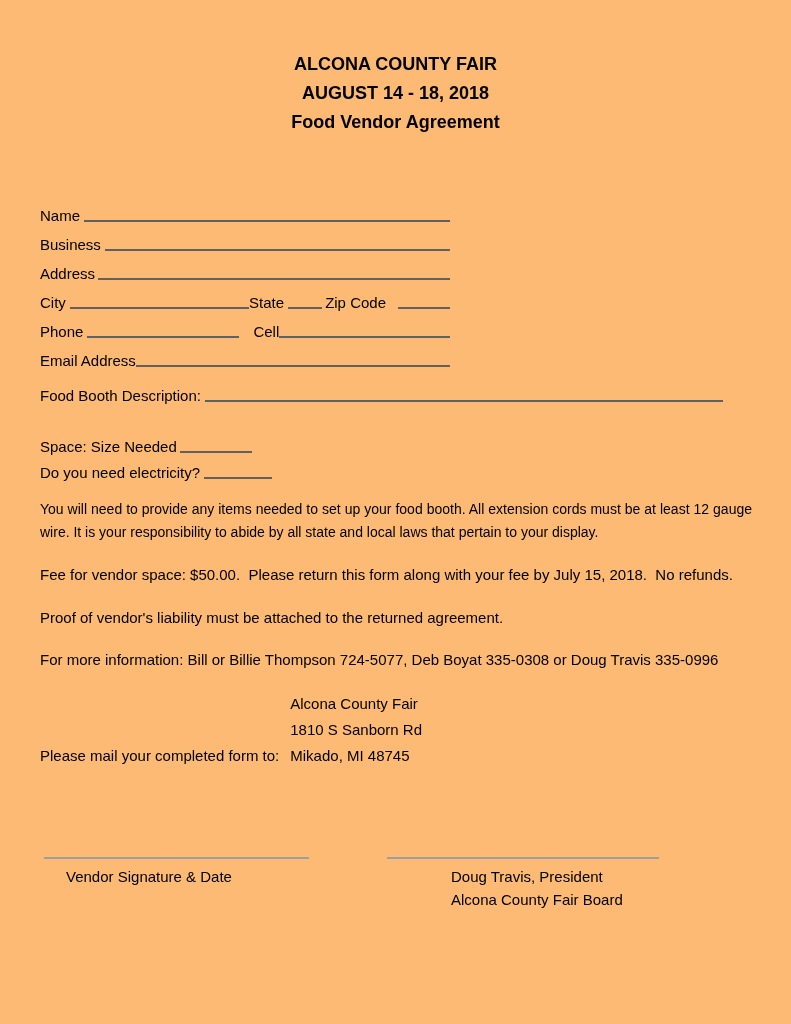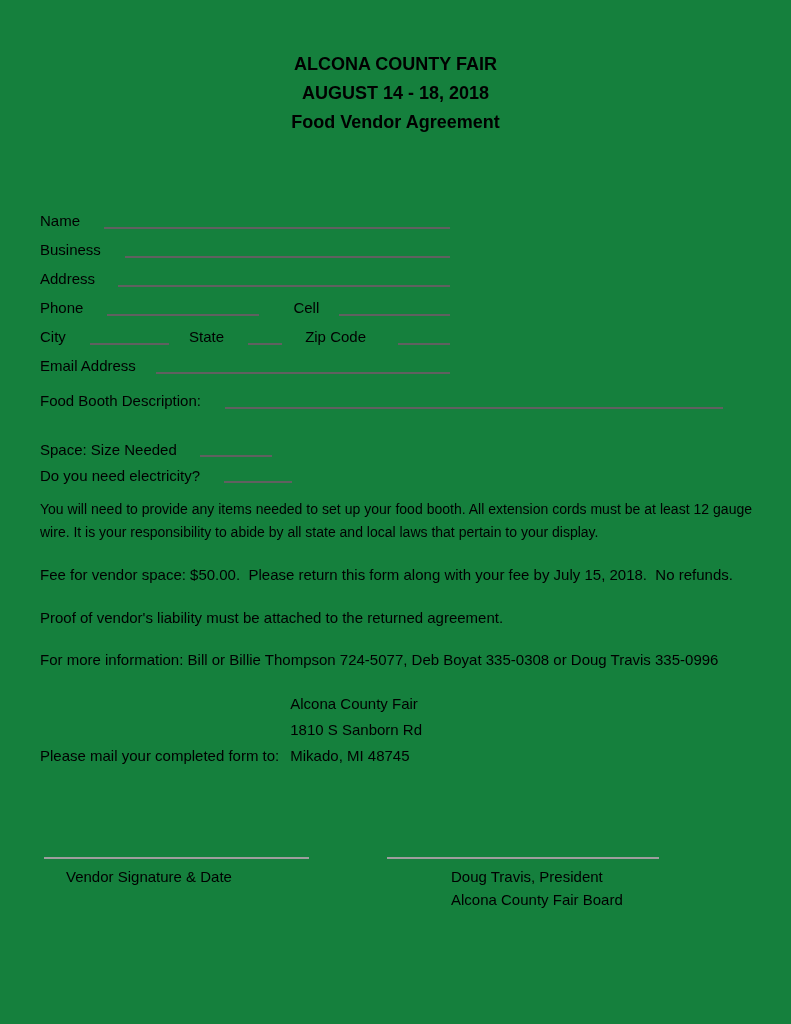--- a/index.html
+++ b/index.html
@@ -3,37 +3,37 @@
 <meta charset="utf-8">
 <style>
   * { margin: 0; padding: 0; box-sizing: border-box; }
   html, body { background: #e8e8e8; }
   body { font-family: "Liberation Sans", "DejaVu Sans", sans-serif; }
   .page {
     position: relative;
     width: 791px;
     height: 1024px;
     margin: 0 auto;
-    background: #15803d;
+    background: #fdba74;
     color: #000000;
     font-size: 15px;
     overflow: hidden;
   }
   
   .doc-header {
     position: absolute;
     top: 50px; left: 0; right: 0;
     text-align: center;
     font-weight: bold;
     font-size: 18px;
     line-height: 29px;
   }
   
   .fields { position: absolute; top: 206px; left: 40px; width: 410px; }
-  .frow { display: flex; align-items: center; height: 29px; gap: 20px; }
+  .frow { display: flex; align-items: flex-start; height: 29px; }
   .flabel { line-height: 19px; white-space: nowrap; }
   .fline {
     border-bottom: 2px solid #606060;
     height: 16px;
     flex: 1 1 auto;
   }
   .fline.fixed { flex: 0 0 auto; }
   .desc-row { position: absolute; top: 386px; left: 40px; width: 683px; }
   .space-row1 { position: absolute; top: 437px; left: 40px; width: 300px; height: 24px; }
   .space-row2 { position: absolute; top: 463px; left: 40px; width: 300px; height: 24px; }
@@ -94,32 +94,32 @@
     </div>
     <div class="frow">
       <span class="flabel">Business</span>
       <span class="fline ml4"></span>
     </div>
     <div class="frow">
       <span class="flabel">Address</span>
       <span class="fline ml3"></span>
     </div>
     <div class="frow">
-      <span class="flabel">Phone</span>
-      <span class="fline fixed ml4" style="width:152px"></span>
-      <span class="flabel ml14">Cell</span>
-      <span class="fline"></span>
-    </div>
-    <div class="frow">
       <span class="flabel">City</span>
       <span class="fline ml4"></span>
       <span class="flabel">State</span>
       <span class="fline fixed ml4" style="width:34px"></span>
       <span class="flabel ml3">Zip Code</span>
       <span class="fline fixed ml12" style="width:52px"></span>
+    </div>
+    <div class="frow">
+      <span class="flabel">Phone</span>
+      <span class="fline fixed ml4" style="width:152px"></span>
+      <span class="flabel ml14">Cell</span>
+      <span class="fline"></span>
     </div>
     <div class="frow">
       <span class="flabel">Email Address</span>
       <span class="fline"></span>
     </div>
   </div>
 
   <div class="frow desc-row">
     <span class="flabel">Food Booth Description:</span>
     <span class="fline ml4"></span>

